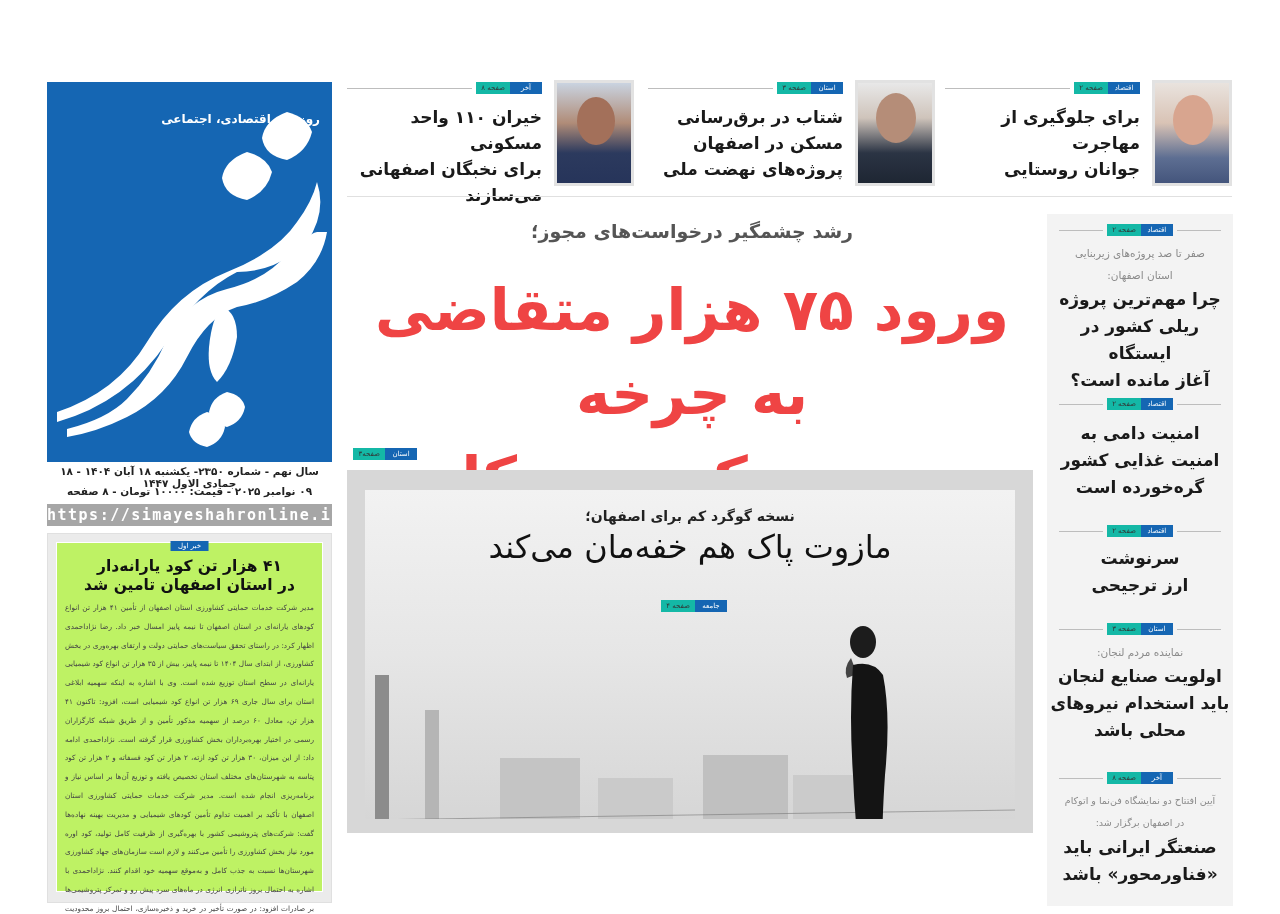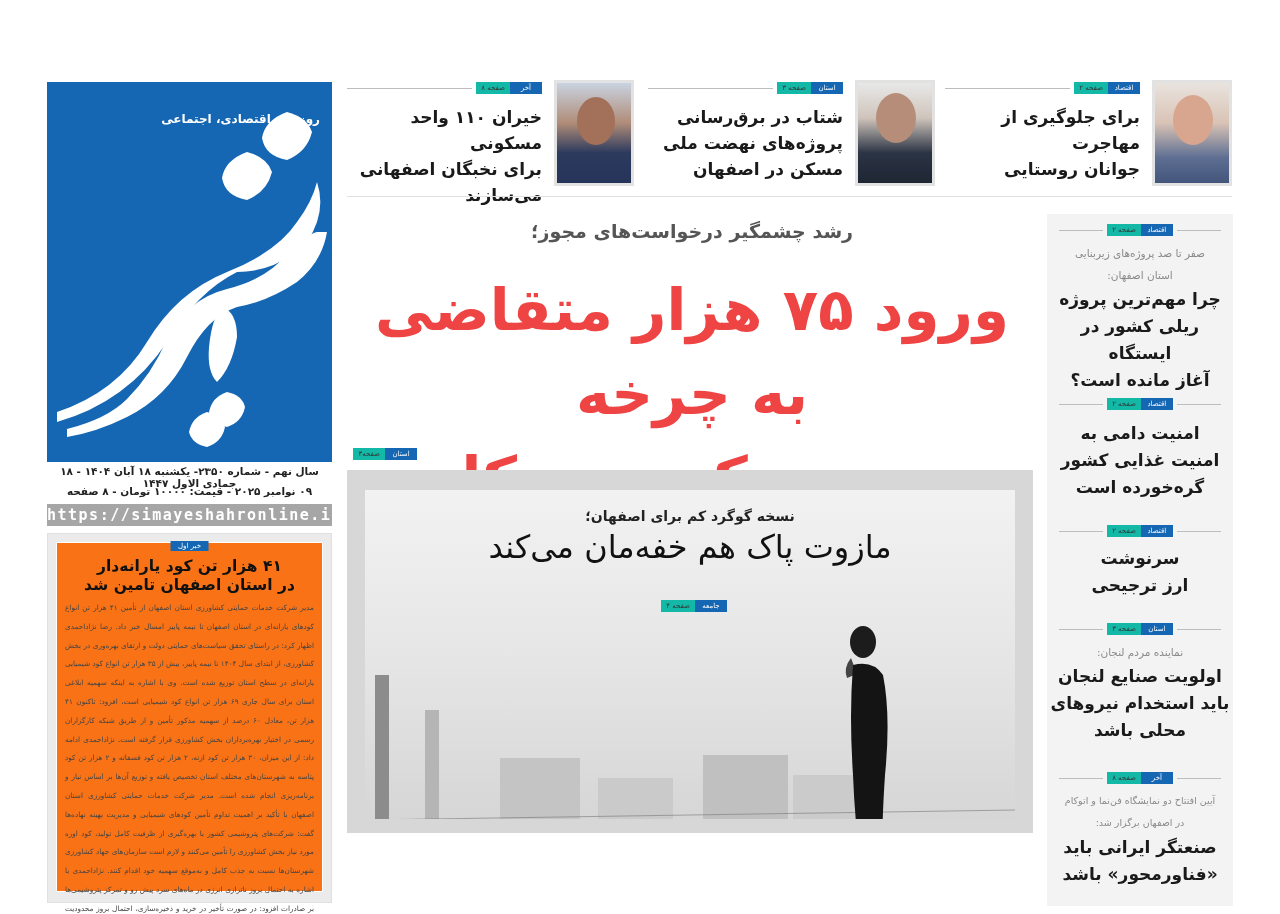--- a/index.html
+++ b/index.html
@@ -19,21 +19,21 @@
   .logo { left: 47px; top: 82px; width: 285px; height: 380px; background: #1566b3; overflow: hidden; }
   .logo-tag { position: absolute; right: 12px; top: 30px; color: #fff; font-size: 12px; font-weight: bold; }
   .logo svg { position: absolute; left: 0; top: 0; }
 
   .issue-line1 { left: 47px; top: 465px; width: 285px; text-align: center; font-size: 10.5px; font-weight: bold; color: #222; }
   .issue-line2 { left: 47px; top: 485px; width: 285px; text-align: center; font-size: 10.5px; font-weight: bold; color: #222; }
   .url-bar { left: 47px; top: 504px; width: 285px; height: 22px; background: #a6a6a6; color: #fff; direction: ltr; text-align: center; font-family: "DejaVu Sans Mono", monospace; font-size: 15px; line-height: 22px; letter-spacing: 1.5px; font-weight: bold; }
 
   
   .lead-box { left: 47px; top: 533px; width: 285px; height: 370px; background: #ebebeb; border: 1px solid #e0e0e0; }
-  .lead-inner { position: absolute; left: 8px; top: 8px; right: 8px; bottom: 10px; background: #f97316; border: 1px solid #fff; padding: 14px 8px 6px 8px; }
+  .lead-inner { position: absolute; left: 8px; top: 8px; right: 8px; bottom: 10px; background: #bef264; border: 1px solid #fff; padding: 14px 8px 6px 8px; }
   .lead-badge { position: absolute; left: 50%; transform: translateX(-50%); top: -2px; background: #1566b3; color: #fff; font-size: 7px; padding: 1px 8px; }
   .lead-title { text-align: center; font-size: 15.5px; font-weight: bold; line-height: 19px; color: #111; }
   .lead-body { margin-top: 4px; font-size: 7.3px; line-height: 18.8px; color: #444; text-align: justify; }
 
   
   .teaser { top: 80px; height: 110px; }
   .teaser .photo { position: absolute; right: 0; top: 0; width: 80px; height: 106px; border: 3px solid #e2e2e2; overflow: hidden; }
   .teaser .tags { position: absolute; right: 92px; top: 2px; left: 0; }
   .teaser .title { position: absolute; right: 92px; top: 24px; left: 0; font-size: 17px; font-weight: bold; line-height: 26px; color: #1a1a1a; text-align: right; }
 
@@ -111,22 +111,22 @@
   </div>
   <div class="tags">
     <div class="tagrow">
       <span class="tag-sec">استان</span>
       <span class="tag-page">صفحه ۳</span>
       <span class="tagline"></span>
     </div>
   </div>
   <div class="title">
     <div>شتاب در برق‌رسانی</div>
+    <div>مسکن در اصفهان</div>
     <div>پروژه‌های نهضت ملی</div>
-    <div>مسکن در اصفهان</div>
   </div>
 </div>
 
 <div class="abs teaser" style="left:347px; width:287px;">
   <div class="photo" style="background:linear-gradient(180deg,#c9d3e0 0%,#b08c78 40%,#2c3a5e 70%,#26345a 100%);">
     <div style="position:absolute;left:20px;top:14px;width:38px;height:48px;border-radius:50%;background:#a3705a;"></div>
   </div>
   <div class="tags">
     <div class="tagrow">
       <span class="tag-sec">آخر</span>

